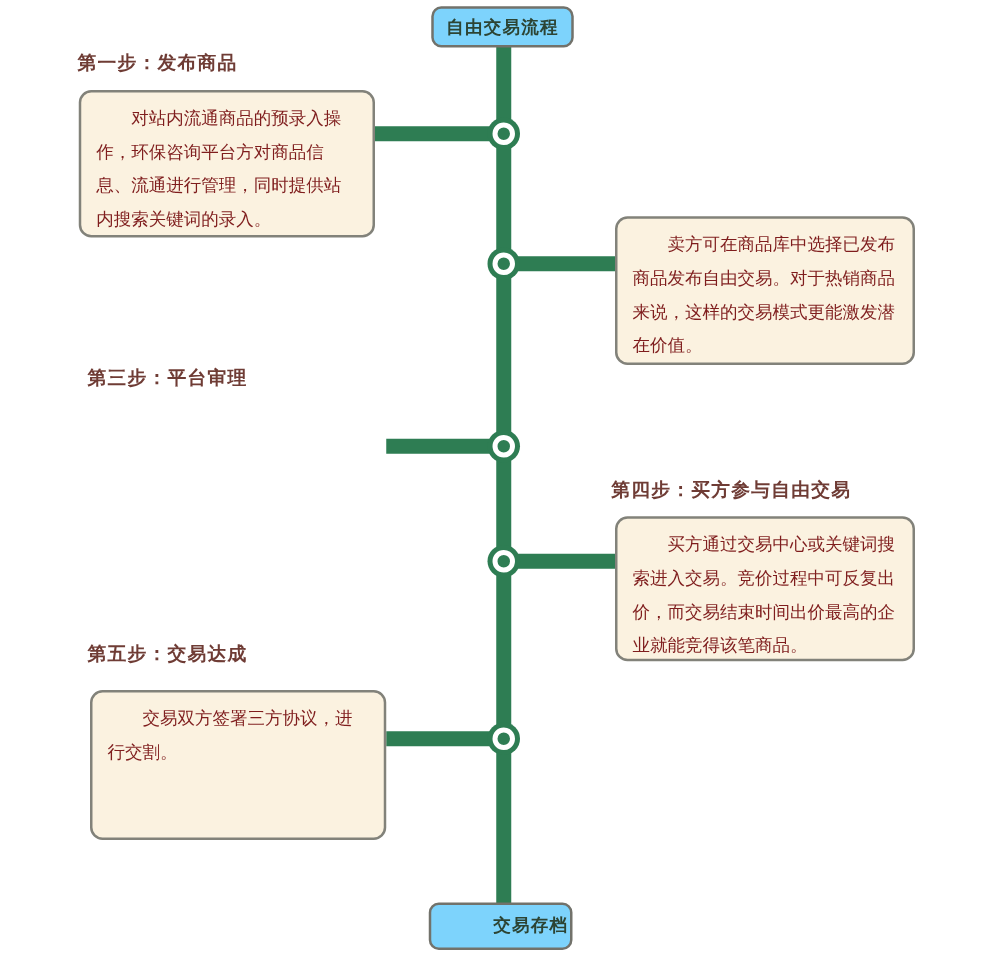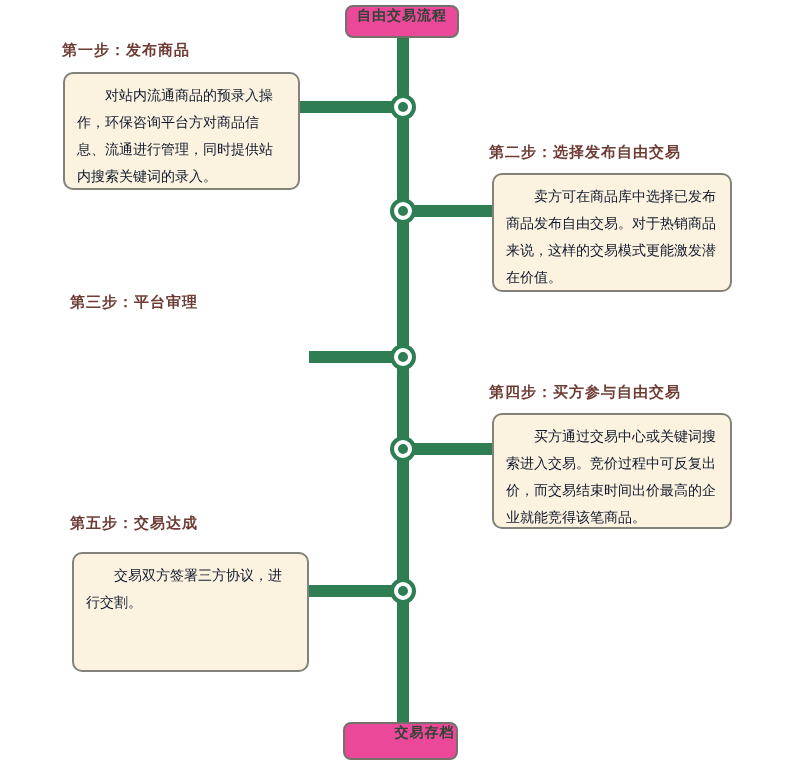--- a/index.html
+++ b/index.html
@@ -16,24 +16,24 @@
   
   .timeline {
     position: absolute;
     left: 397px; top: 36px;
     width: 12px; height: 690px;
     background: #2e7d53;
   }
   
   .terminal {
     position: absolute;
-    background: #ec4899;
+    background: #7dd3fc;
     border: 2px solid #72726b;
     border-radius: 8px;
-    display: flex; align-items: flex-start; justify-content: center;
+    display: flex; align-items: center; justify-content: center;
     font-size: 14px; font-weight: bold;
     color: #2c4434;
     letter-spacing: 1px;
     box-sizing: border-box;
   }
   .terminal.start { left: 345px; top: 5px;  width: 114px; height: 33px; }
   .terminal.end   { left: 343px; top: 722px; width: 115px; height: 38px; padding-left: 48px; }
   
   .connector {
     position: absolute;
@@ -84,21 +84,21 @@
   
   .step-box {
     position: absolute;
     box-sizing: border-box;
     background: #fbf2e0;
     border: 2px solid #82827a;
     border-radius: 10px;
     padding: 8px 12px 8px 12px;
     font-size: 14px;
     line-height: 27px;
-    color: #0f172a;
+    color: #7f1d1d;
   }
   .step-box p { margin: 0; text-indent: 2em; }
   .step-box.b1 { left: 63px;  top: 72px;  width: 237px; height: 118px; }
   .step-box.b2 { left: 492px; top: 173px; width: 240px; height: 119px; }
   .step-box.b3 { left: 70px;  top: 323px; width: 240px; height: 115px; }
   .step-box.b4 { left: 492px; top: 413px; width: 240px; height: 116px; }
   .step-box.b5 { left: 72px;  top: 552px; width: 237px; height: 120px; }
 </style>
 </head>
 <body>
@@ -131,21 +131,20 @@
     </div>
   <div class="node n5">
       <div class="ring"></div>
     </div>
 
   <div class="step-heading h1">第一步：发布商品</div>
   <div class="step-box b1">
     <p>对站内流通商品的预录入操作，环保咨询平台方对商品信息、流通进行管理，同时提供站内搜索关键词的录入。</p>
   </div>
 
-  <div class="step-heading h2">第二步：选择发布自由交易</div>
   <div class="step-box b2">
     <p>卖方可在商品库中选择已发布商品发布自由交易。对于热销商品来说，这样的交易模式更能激发潜在价值。</p>
   </div>
 
   <div class="step-heading h3">第三步：平台审理</div>
 
   <div class="step-heading h4">第四步：买方参与自由交易</div>
   <div class="step-box b4">
     <p>买方通过交易中心或关键词搜索进入交易。竞价过程中可反复出价，而交易结束时间出价最高的企业就能竞得该笔商品。</p>
   </div>

